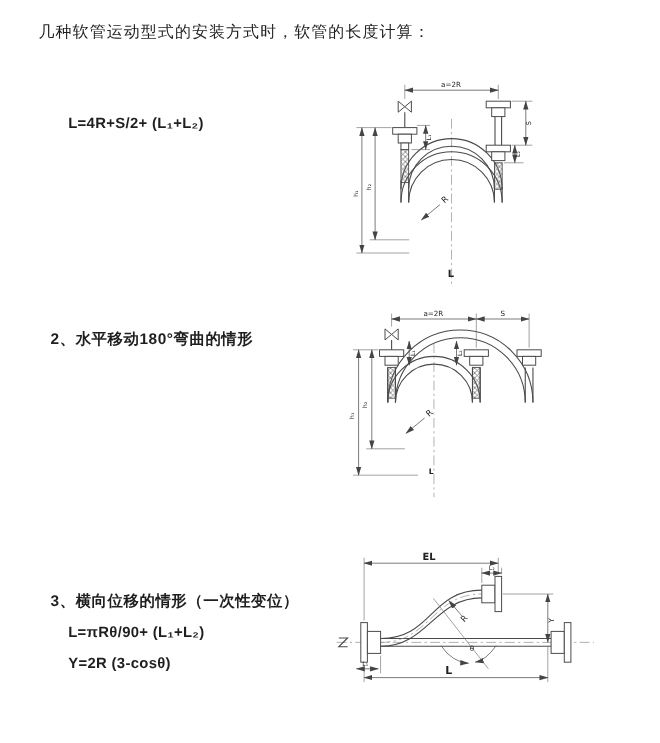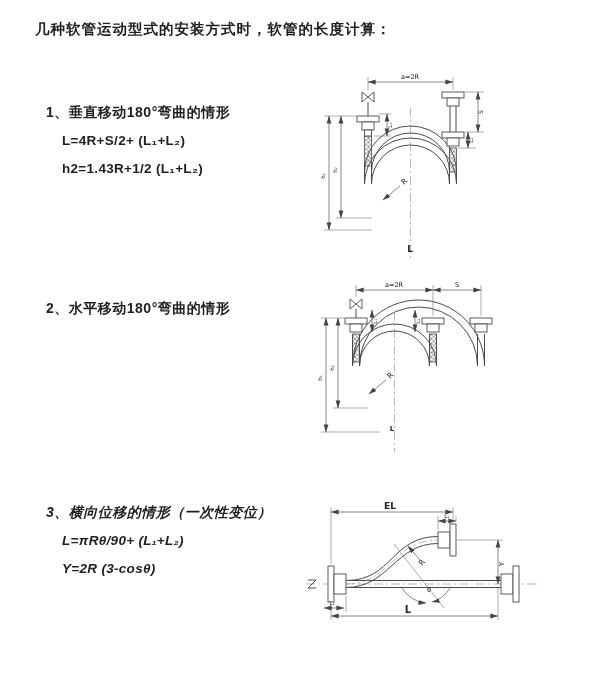--- a/index.html
+++ b/index.html
@@ -2,27 +2,27 @@
 <html><head>
 <meta charset="utf-8">
 <style>
   html,body{margin:0;padding:0;}
   body{
     width:600px;height:675px;position:relative;background:#ffffff;
     font-family:"Liberation Sans","DejaVu Sans",sans-serif;
     color:#1f1f1f;overflow:hidden;
   }
   .page-title{
-    position:absolute;left:35px;top:20px;font-size:14.5px;font-weight:700;
+    position:absolute;left:35px;top:20px;font-size:14.5px;font-weight:400;
     letter-spacing:1px;white-space:nowrap;
   }
   .section{position:absolute;left:36px;width:290px;}
   #section-1{top:104px;}
   #section-2{top:300px;}
-  #section-3{top:504px;font-style:italic;}
+  #section-3{top:538px;}
   .section h2{
     margin:0 0 11px 10px;font-size:14px;font-weight:700;letter-spacing:0.5px;white-space:nowrap;
   }
   .section p{
     margin:0 0 13px 26px;font-size:13.5px;font-weight:600;letter-spacing:0.3px;white-space:nowrap;
   }
   .diagram{position:absolute;}
   #diagram-1{left:310px;top:66px;}
   #diagram-2{left:310px;top:276px;}
   #diagram-3{left:298px;top:496px;}
@@ -32,23 +32,21 @@
   svg .dim{stroke:#555;stroke-width:0.7;fill:none;}
   svg .ext{stroke:#666;stroke-width:0.55;fill:none;}
   svg .cl{stroke:#8a8a8a;stroke-width:0.6;fill:none;stroke-dasharray:9 3 2 3;}
 </style>
 </head>
 <body>
 
 <div class="page-title">几种软管运动型式的安装方式时，软管的长度计算：</div>
 
 <div class="section" id="section-1">
-  <h2>1、垂直移动180°弯曲的情形</h2>
   <p>L=4R+S/2+ (L₁+L₂)</p>
-  <p>h2=1.43R+1/2 (L₁+L₂)</p>
 </div>
 
 <div class="section" id="section-2">
   <h2>2、水平移动180°弯曲的情形</h2>
 </div>
 
 <div class="section" id="section-3">
   <h2>3、横向位移的情形（一次性变位）</h2>
   <p>L=πRθ/90+ (L₁+L₂)</p>
   <p>Y=2R (3-cosθ)</p>

